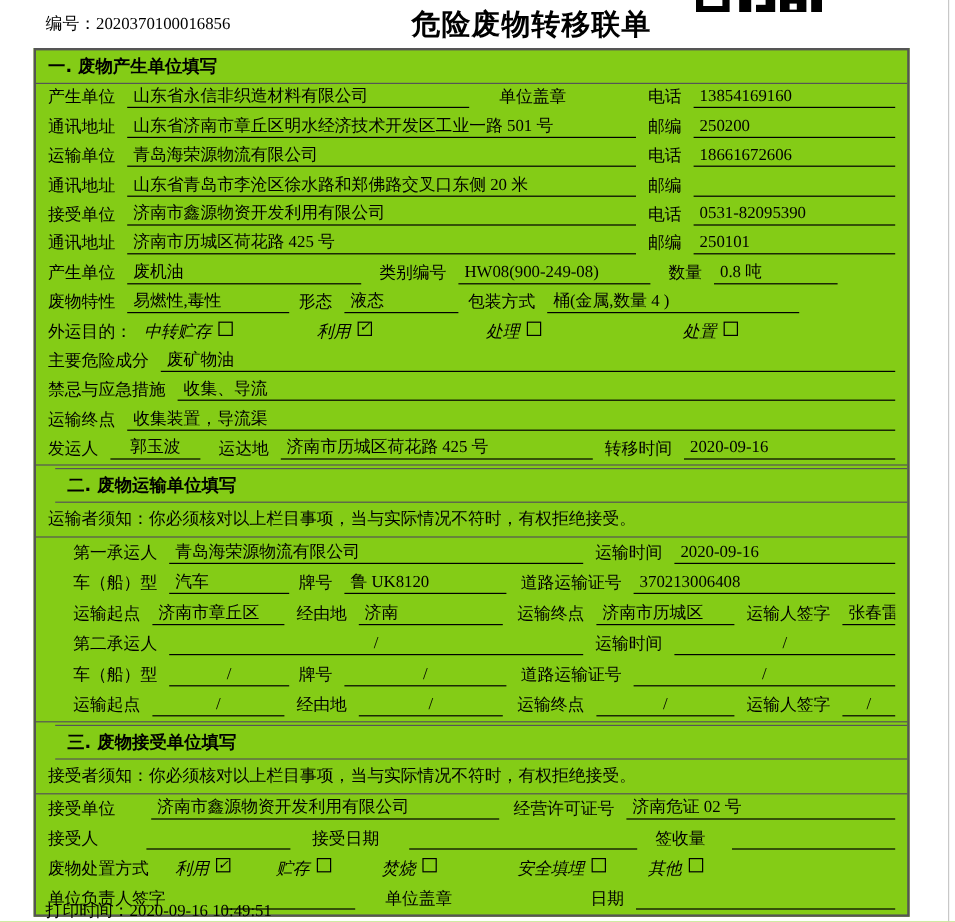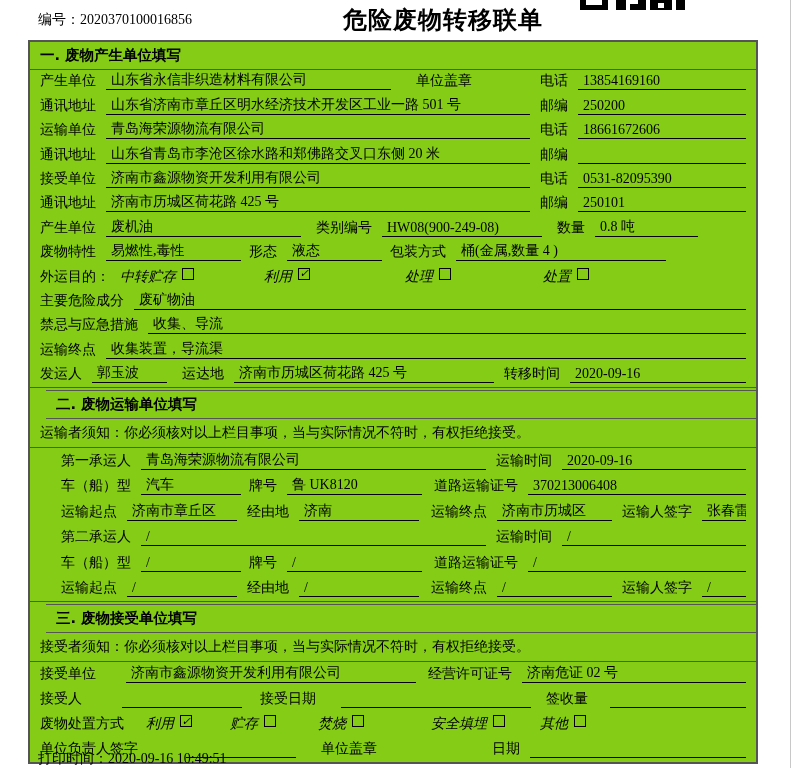--- a/index.html
+++ b/index.html
@@ -24,37 +24,37 @@
   .sec-body.last { border-bottom:none; }
   .notice { padding:5px 0 5px 10px; border-bottom:1.5px solid #555; }
 
   .row { display:flex; align-items:flex-end; height:24.4px; padding-bottom:4px; }
   .s2 .row { height:25.5px;margin-left:21px; }
   .s3 .row { height:25px; }
 
   .lbl { white-space:nowrap; margin-right:10px; flex:none; }
   .val { border-bottom:1px solid #000; white-space:nowrap; padding:0 5px; overflow:hidden; flex:none; min-height:17px; }
   .fx  { flex:1 1 auto; }
-  .ctr { }
+  .ctr { text-align:center; }
   .lblk { display:flex; width:500px; flex:none; align-items:flex-end; }
   .lblk .val.fx { margin-right:10px; }
   .rblk { display:flex; flex:1; align-items:flex-end; }
 
   .opt { display:inline-flex; align-items:flex-start; white-space:nowrap; flex:none;font-style:italic; }
   .cb  { display:inline-flex; align-items:center; justify-content:center;
          width:12px; height:12px; border:1px solid #000; margin-left:6px;
          font-size:11px; line-height:1; flex:none; }
 
   .w75{width:75px}.w95{width:95px}.w100{width:100px}.w110{width:110px}.w115{width:115px}
   .w120{width:120px}.w135{width:135px}.w160{width:160px}.w190{width:190px}.w195{width:195px}
   .w210{width:210px}.w260{width:260px}.w285{width:285px}.w290{width:290px}.w345{width:345px}
   .ml8{margin-left:8px}.ml10{margin-left:10px}.ml12{margin-left:12px}.ml15{margin-left:15px}
   .ml18{margin-left:18px}.ml20{margin-left:20px}.ml25{margin-left:25px}.ml30{margin-left:30px}
   .ml35{margin-left:35px}.ml38{margin-left:38px}.ml42{margin-left:42px}.ml45{margin-left:67px}
-  .ml70{margin-left:70px}.ml95{margin-left:95px}.ml105{margin-left:105px}.ml135{margin-left:92px}
+  .ml70{margin-left:70px}.ml95{margin-left:95px}.ml105{margin-left:105px}.ml135{margin-left:118px}
   .mr48{margin-right:48px}
   .print-time { position:absolute; left:38px; top:750px; white-space:nowrap; }
 </style>
 </head>
 <body>
 
 <div class="page-edge"></div>
 
 <div class="serial"><span>编号：</span><span>2020370100016856</span></div>
 

